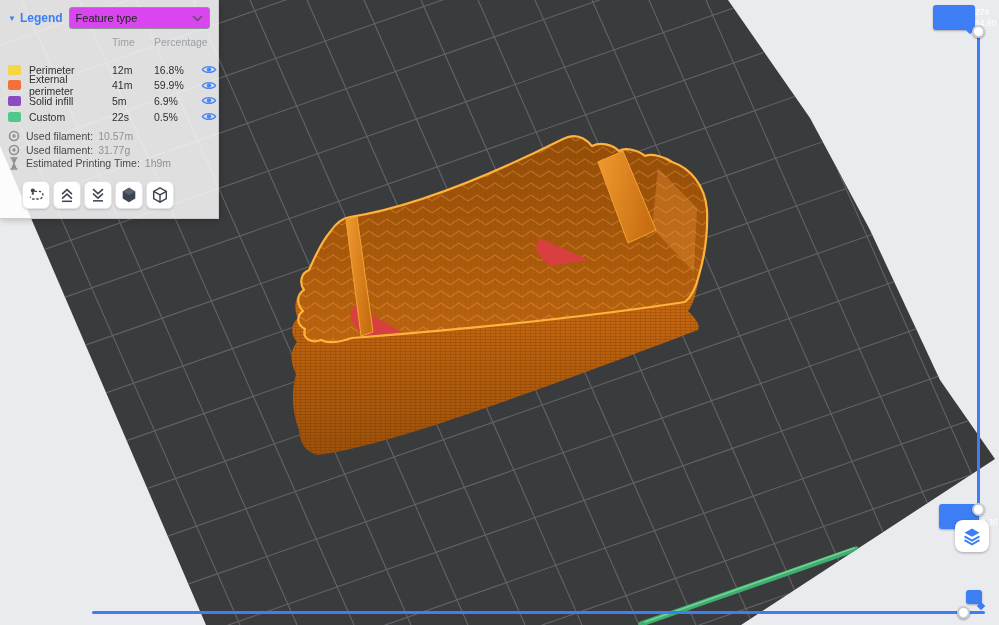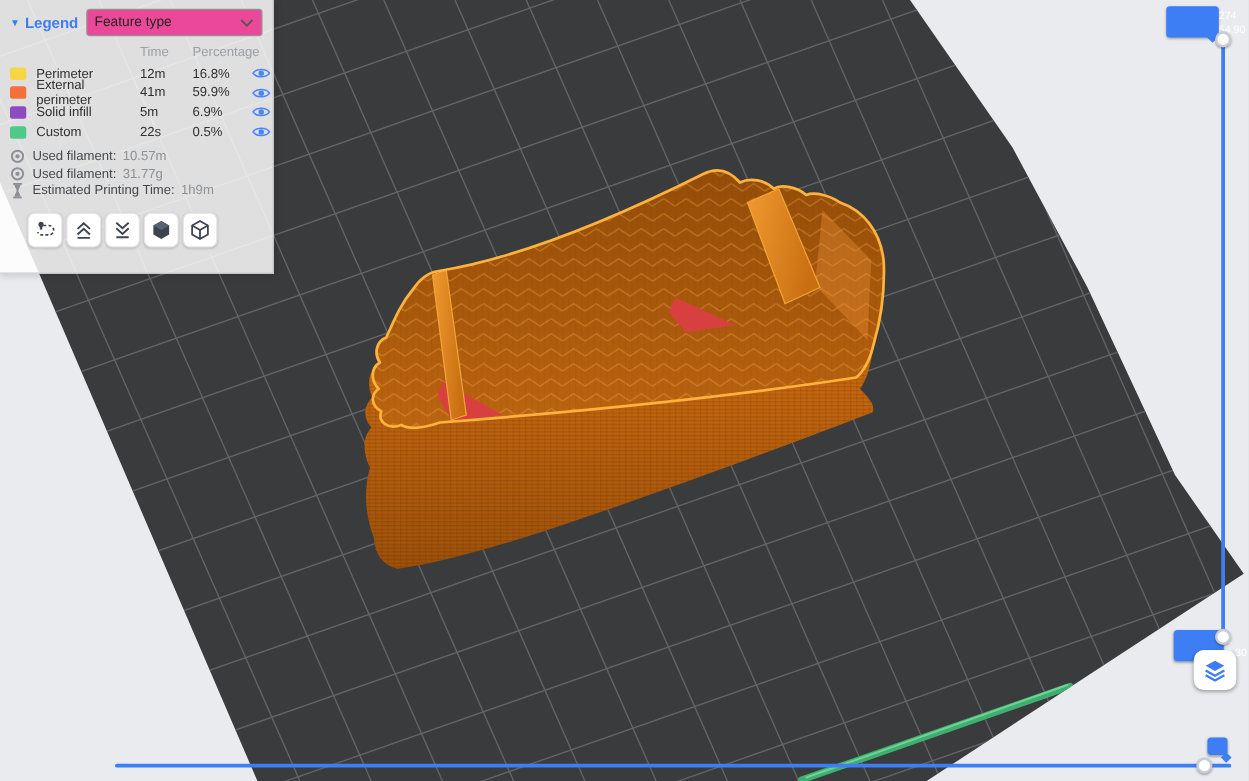--- a/index.html
+++ b/index.html
@@ -15,24 +15,24 @@
     background:rgba(255,255,255,0.84);
     border-right:1px solid #c9cbcf;border-bottom:1px solid #c9cbcf;
     box-shadow:1px 2px 6px rgba(0,0,0,0.18);
     padding:7px 8px 0 8px;font-size:11px;color:#333;
   }
   .legend-header{display:flex;align-items:center;gap:6px;margin-bottom:7px;}
   .legend-title{color:var(--accent);font-weight:bold;font-size:12px;display:flex;align-items:center;gap:4px;cursor:pointer;}
   .legend-title .tri{font-size:8px;transform:translateY(-0.5px);}
   .feature-select{
     flex:1;display:flex;align-items:center;justify-content:space-between;
-    border:1px solid #8f9297;border-radius:3px;background:#ec4899;height:20px;
+    border:1px solid #8f9297;border-radius:3px;background:#d946ef;height:20px;
     padding:0 6px;font-size:11px;color:#222;cursor:pointer;
   }
-  .col-head{display:flex;color:#9aa0a6;font-size:10.5px;margin:2px 0 3px 0;}
+  .col-head{display:flex;color:#9aa0a6;font-size:10.5px;margin:2px 0 14px 0;}
   .col-head .sp-label{width:104px;}
   .col-head .sp-time{width:42px;}
   .leg-row{display:flex;align-items:center;height:15.6px;font-size:10.5px;color:#2f2f2f;}
   .swatch{width:13px;height:10px;border-radius:2px;margin-right:8px;flex:none;}
   .leg-label{width:83px;flex:none;}
   .leg-time{width:42px;flex:none;}
   .leg-pct{width:47px;flex:none;}
   .eye{width:16px;height:11px;cursor:pointer;flex:none;display:block;}
   .stats{margin-top:6px;}
   .stat-row{display:flex;align-items:flex-start;height:13.5px;font-size:10.5px;color:#46484c;}

